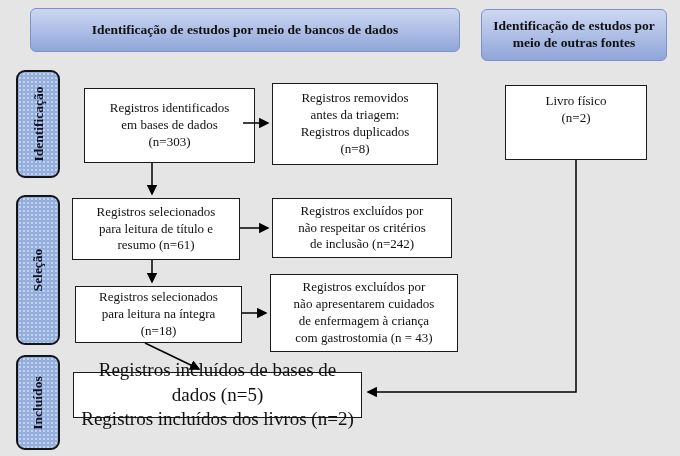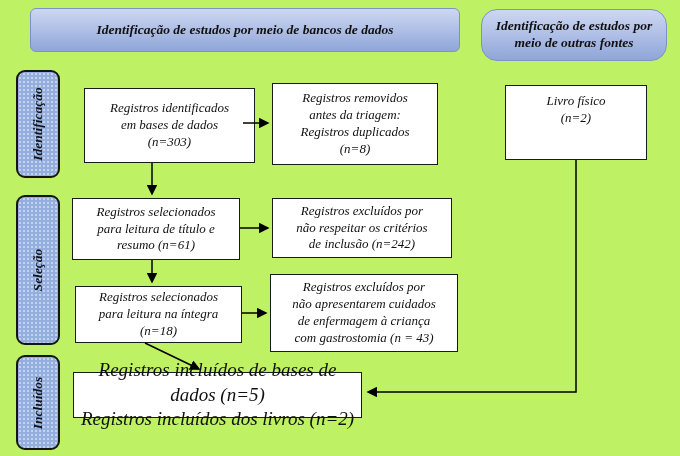--- a/index.html
+++ b/index.html
@@ -6,23 +6,22 @@
     margin: 0;
     padding: 0;
     background: #ffffff;
     font-family: "Liberation Serif", serif;
     color: #111111;
   }
   .canvas {
     position: relative;
     width: 680px;
     height: 456px;
-    background: #bef264;
+    background: #e5e5e5;
     overflow: hidden;
-    font-style: italic;
   }
   
   .banner {
     position: absolute;
     box-sizing: border-box;
     border: 1.5px solid var(--header-border, #7d92c9);
     border-radius: 6px;
     background: linear-gradient(180deg,
       var(--header-fill-top, #cdd7f1) 0%,
       #b2c1e7 45%,
@@ -30,21 +29,21 @@
     display: flex;
     align-items: center;
     justify-content: center;
     text-align: center;
     font-weight: bold;
     font-size: 13.5px;
     line-height: 1.25;
     padding: 2px 8px;
   }
   .banner-left  { left: 30px;  top: 8px; width: 430px; height: 44px; }
-  .banner-right { left: 481px; top: 9px; width: 186px; height: 52px; border-radius: 16px; }
+  .banner-right { left: 481px; top: 9px; width: 186px; height: 52px; }
 
   
   .stage {
     position: absolute;
     left: 16px;
     width: 44px;
     box-sizing: border-box;
     border: 2px solid #141414;
     border-radius: 9px;
     background-color: var(--stage-fill, #94aedd);

